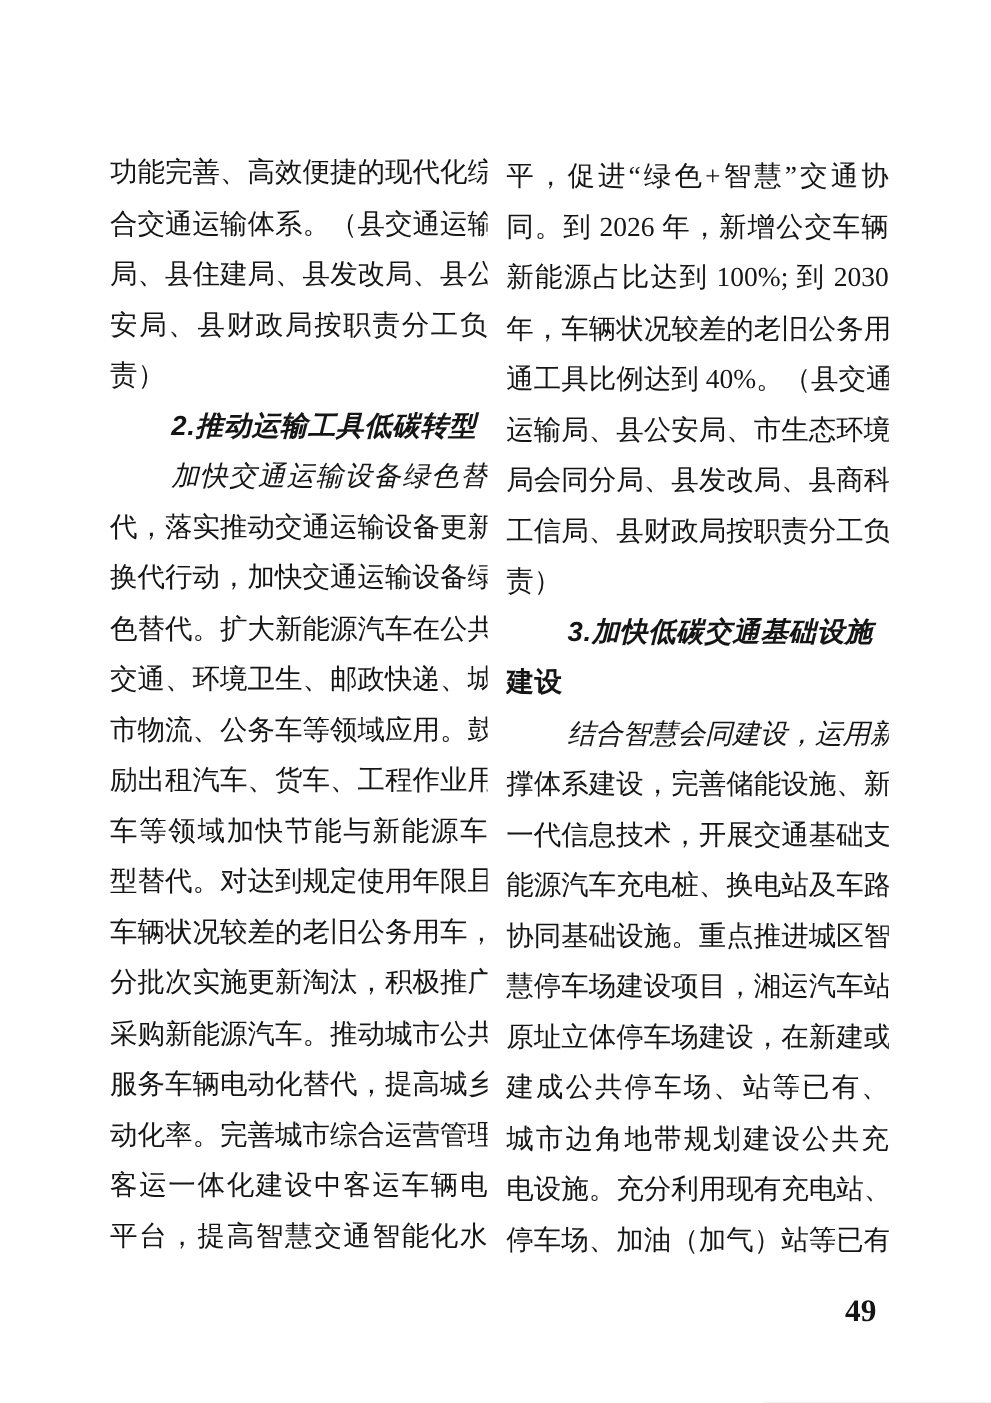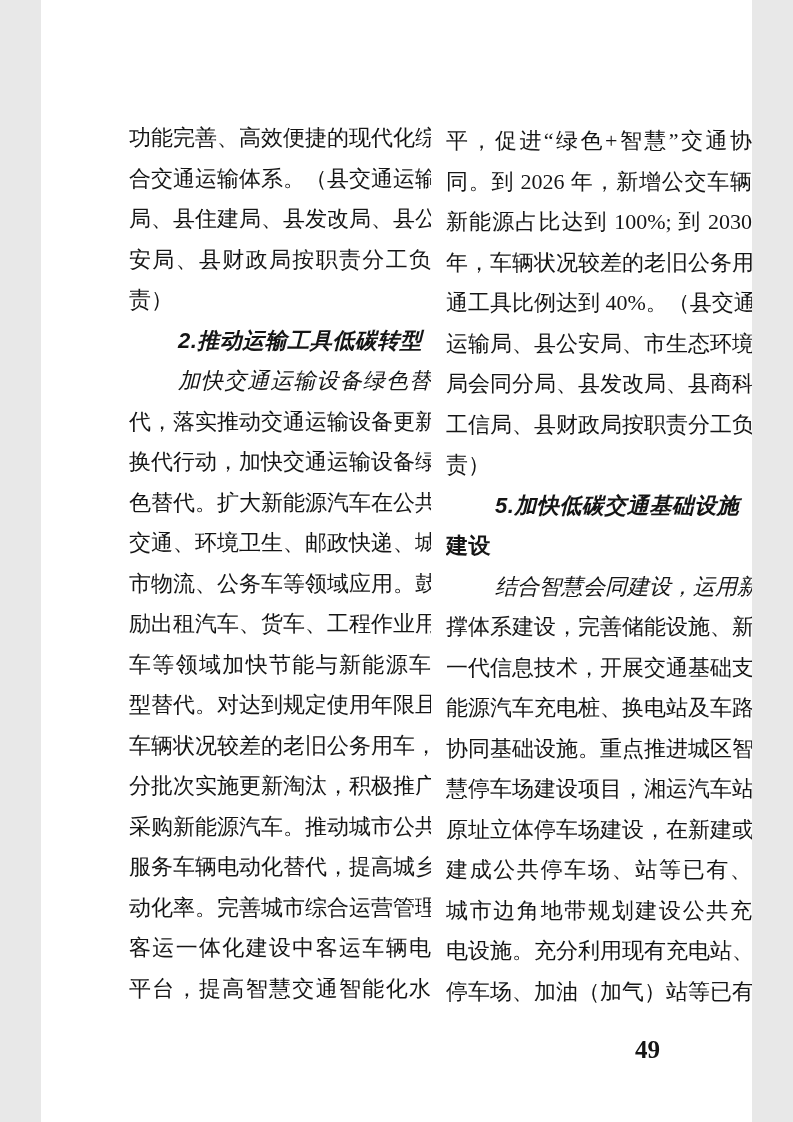--- a/index.html
+++ b/index.html
@@ -2,28 +2,27 @@
 <html><head>
 <meta charset="utf-8">
 <style>
   html, body {
     margin: 0;
     padding: 0;
     background: #e8e8e8;
   }
   .page {
     position: relative;
-    width: 667px;
+    width: 793px;
     height: 1122px;
     margin: 0 auto;
     background: #ffffff;
     overflow: hidden;
     font-family: "Liberation Serif", "DejaVu Serif", serif;
     color: #151515;
-    padding-left: 44px;
   }
   .column {
     position: absolute;
     top: 118px;
   }
   .column-left {
     left: 88px;
     width: 302px;
   }
   .column-right {
@@ -97,21 +96,21 @@
   <div class="column column-right">
       <div class="line">平，促进“绿色+智慧”交通协</div>
       <div class="line">同。到 2026 年，新增公交车辆</div>
       <div class="line">新能源占比达到 100%; 到 2030</div>
       <div class="line">年，车辆状况较差的老旧公务用车</div>
       <div class="line">通工具比例达到 40%。（县交通</div>
       <div class="line">运输局、县公安局、市生态环境</div>
       <div class="line">局会同分局、县发改局、县商科</div>
       <div class="line">工信局、县财政局按职责分工负</div>
       <div class="line nofill">责）</div>
-      <div class="line heading indent nofill">5.加快低碳交通基础设施</div>
+      <div class="line heading indent nofill">3.加快低碳交通基础设施</div>
       <div class="line heading nofill">建设</div>
       <div class="line indent">结合智慧会同建设，运用新</div>
       <div class="line">撑体系建设，完善储能设施、新</div>
       <div class="line">一代信息技术，开展交通基础支</div>
       <div class="line">能源汽车充电桩、换电站及车路</div>
       <div class="line">协同基础设施。重点推进城区智</div>
       <div class="line">慧停车场建设项目，湘运汽车站</div>
       <div class="line">原址立体停车场建设，在新建或</div>
       <div class="line">建成公共停车场、站等已有、</div>
       <div class="line">城市边角地带规划建设公共充</div>

